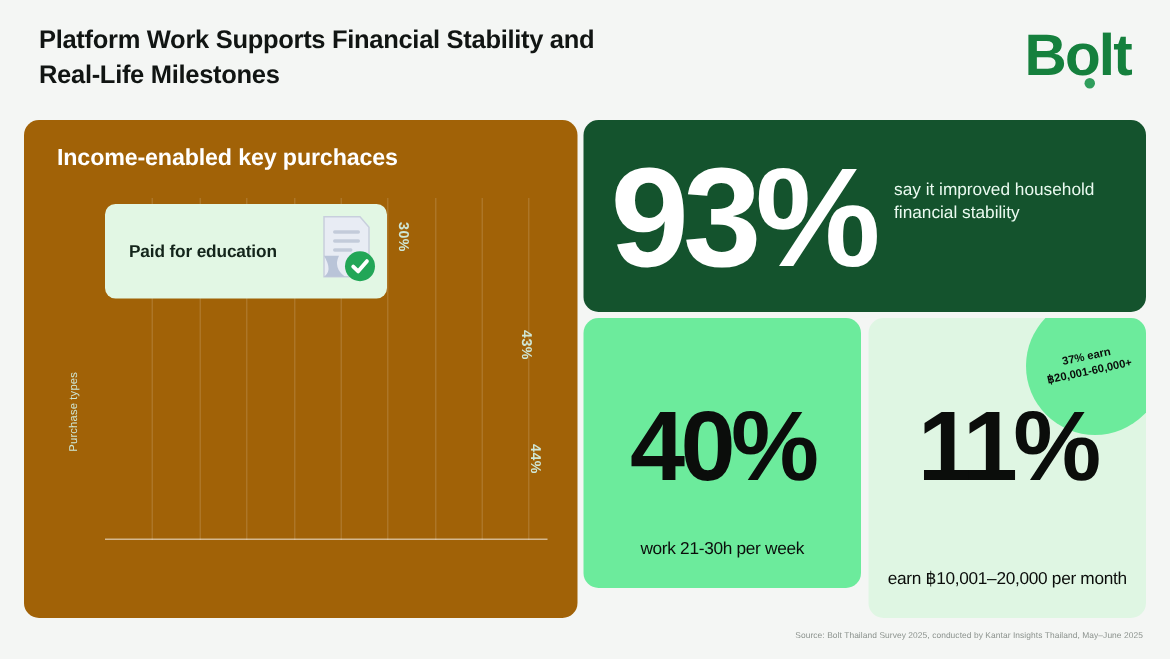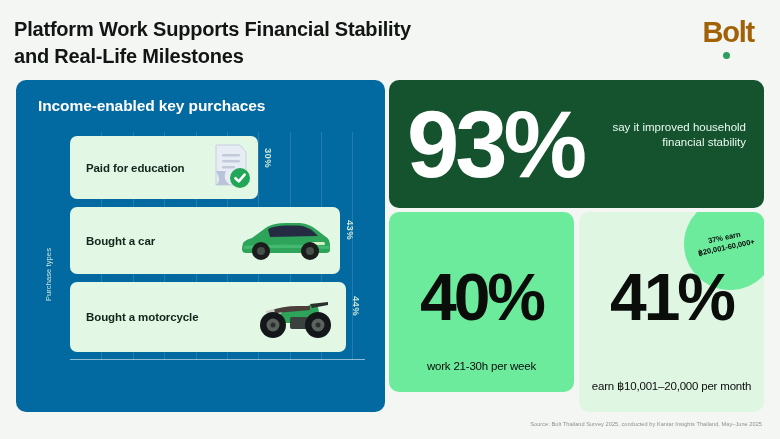--- a/index.html
+++ b/index.html
@@ -7,39 +7,39 @@
     width: 780px; height: 439px;
     font-family: "Liberation Sans", sans-serif;
     background: #f4f6f4;
     overflow: hidden;
   }
   .page { position: relative; width: 780px; height: 439px; background: #f4f6f4; }
 
   
   .header { position: absolute; left: 0; top: 0; width: 780px; height: 78px; }
   .title {
-    position: absolute; left: 14px; top: 16px; width: 400px;
-    font-size: 20px; font-weight: bold; line-height: 1.33;
+    position: absolute; left: 26px; top: 16px; width: 400px;
+    font-size: 17px; font-weight: bold; line-height: 1.33;
     color: #111513; letter-spacing: -0.2px;
   }
   .logo {
     position: absolute; right: 26px; top: 18px;
-    font-size: 29px; font-weight: bold; color: #a16207;
+    font-size: 39px; font-weight: bold; color: #15803d;
     letter-spacing: -1.2px; line-height: 1;
   }
   .logo-dot {
     position: absolute; right: 50px; top: 52px;
     width: 7px; height: 7px; border-radius: 50%; background: #2f9e5c;
   }
 
   
   .chart-panel {
     position: absolute; left: 16px; top: 80px;
     width: 369px; height: 332px;
-    background: #0369a1;
+    background: #a16207;
     border-radius: 10px;
     overflow: hidden;
   }
   .chart-title {
     position: absolute; left: 22px; top: 17px;
     font-size: 15.5px; font-weight: bold; color: #ffffff;
     letter-spacing: -0.1px;
   }
   .plot {
     position: absolute; left: 54px; top: 52px;
@@ -85,21 +85,21 @@
     background: #14532d; border-radius: 10px;
     overflow: hidden;
   }
   .big-93 {
     position: absolute; left: 18px; top: 6px;
     font-size: 94px; font-weight: bold; color: #ffffff;
     letter-spacing: -4px; line-height: 1.25;
   }
   .cap-93 {
     position: absolute; right: 18px; top: 40px; width: 150px;
-    text-align: right; font-size: 11.5px; color: #eafaf0; line-height: 1.33;
+    font-size: 11.5px; color: #eafaf0; line-height: 1.33;
   }
 
   .stat-40 {
     position: absolute; left: 389px; top: 212px;
     width: 185px; height: 180px;
     background: #6ceb9c; border-radius: 10px;
   }
   .stat-41 {
     position: absolute; left: 579px; top: 212px;
     width: 185px; height: 200px;
@@ -172,55 +172,22 @@
             <rect x="12" y="13" width="18" height="2.4" rx="1.2" fill="#c3cbda"></rect>
             <rect x="12" y="19" width="18" height="2.4" rx="1.2" fill="#c3cbda"></rect>
             <rect x="12" y="25" width="13" height="2.4" rx="1.2" fill="#c3cbda"></rect>
             <circle cx="30" cy="37" r="10" fill="#22a657"></circle>
             <path d="M25.5 37.2 L28.8 40.4 L34.6 33.6" fill="none" stroke="#ffffff" stroke-width="2.6" stroke-linecap="round" stroke-linejoin="round"></path>
           </svg>
         </div>
       </div>
       <div class="bar-value" style="left:193px; top:16px;">30%</div>
 
-      <div class="bar" style="top:75px; height:67px; width:270px;">
-        <div class="bar-label">Bought a car</div>
-        <div class="bar-art">
-          <svg width="100" height="46" viewBox="0 0 100 46">
-            <path d="M8 32 Q8 24 18 22 L33 11 Q40 7 52 7 L66 7 Q76 8 83 14 L92 21 Q96 23 96 30 L96 34 Q96 37 92 37 L12 37 Q8 37 8 33 Z" fill="#2ea35a"></path>
-            <path d="M34 13 Q41 9.5 52 9.5 L65 9.5 Q74 10.5 80 16 L84 20 L36 21 Z" fill="#262b44"></path>
-            <path d="M10 30 Q50 27 95 30 L95 33 Q50 31 10 33 Z" fill="#49c077" opacity="0.75"></path>
-            <rect x="77" y="26" width="14" height="3" rx="1.5" fill="#d7f2c0"></rect>
-            <circle cx="27" cy="35" r="9" fill="#1a1d1b"></circle>
-            <circle cx="27" cy="35" r="4" fill="#47504a"></circle>
-            <circle cx="76" cy="35" r="9" fill="#1a1d1b"></circle>
-            <circle cx="76" cy="35" r="4" fill="#47504a"></circle>
-          </svg>
-        </div>
-      </div>
       <div class="bar-value" style="left:275px; top:88px;">43%</div>
 
-      <div class="bar" style="top:150px; height:70px; width:276px;">
-        <div class="bar-label">Bought a motorcycle</div>
-        <div class="bar-art">
-          <svg width="92" height="52" viewBox="0 0 92 52">
-            <path d="M20 34 L36 22 L52 20 L62 16 L70 18 L72 28 L60 34 Z" fill="#2ea35a"></path>
-            <rect x="42" y="28" width="18" height="12" rx="2" fill="#3a4240"></rect>
-            <path d="M22 22 Q34 17 50 17 L62 17 L62 21 L28 24 Z" fill="#4a3f3a"></path>
-            <path d="M18 22 L26 20 L27 24 L19 26 Z" fill="#c9cfcb"></path>
-            <path d="M62 15 L80 13 L80 16 L64 19 Z" fill="#2a2f2d"></path>
-            <circle cx="25" cy="36" r="13" fill="#14171a"></circle>
-            <circle cx="25" cy="36" r="6.5" fill="#5a625d"></circle>
-            <circle cx="25" cy="36" r="2.5" fill="#2b302e"></circle>
-            <circle cx="70" cy="36" r="13" fill="#14171a"></circle>
-            <circle cx="70" cy="36" r="6.5" fill="#5a625d"></circle>
-            <circle cx="70" cy="36" r="2.5" fill="#2b302e"></circle>
-          </svg>
-        </div>
-      </div>
       <div class="bar-value" style="left:281px; top:164px;">44%</div>
 
     </div>
   </div>
 
   <div class="stat-93">
     <div class="big-93">93%</div>
     <div class="cap-93">say it improved household financial stability</div>
   </div>
 
@@ -229,19 +196,19 @@
     <div class="cap-small">work 21-30h per week</div>
   </div>
 
   <div class="stat-41">
     <div class="badge">
       <div class="badge-text">
         <div>37% earn</div>
         <div>฿20,001-60,000+</div>
       </div>
     </div>
-    <div class="big-num">41%</div>
+    <div class="big-num">11%</div>
     <div class="cap-small">earn ฿10,001–20,000 per month</div>
   </div>
 
   <div class="source">Source: Bolt Thailand Survey 2025, conducted by Kantar Insights Thailand, May–June 2025</div>
 
 </div>
 
 </body></html>

